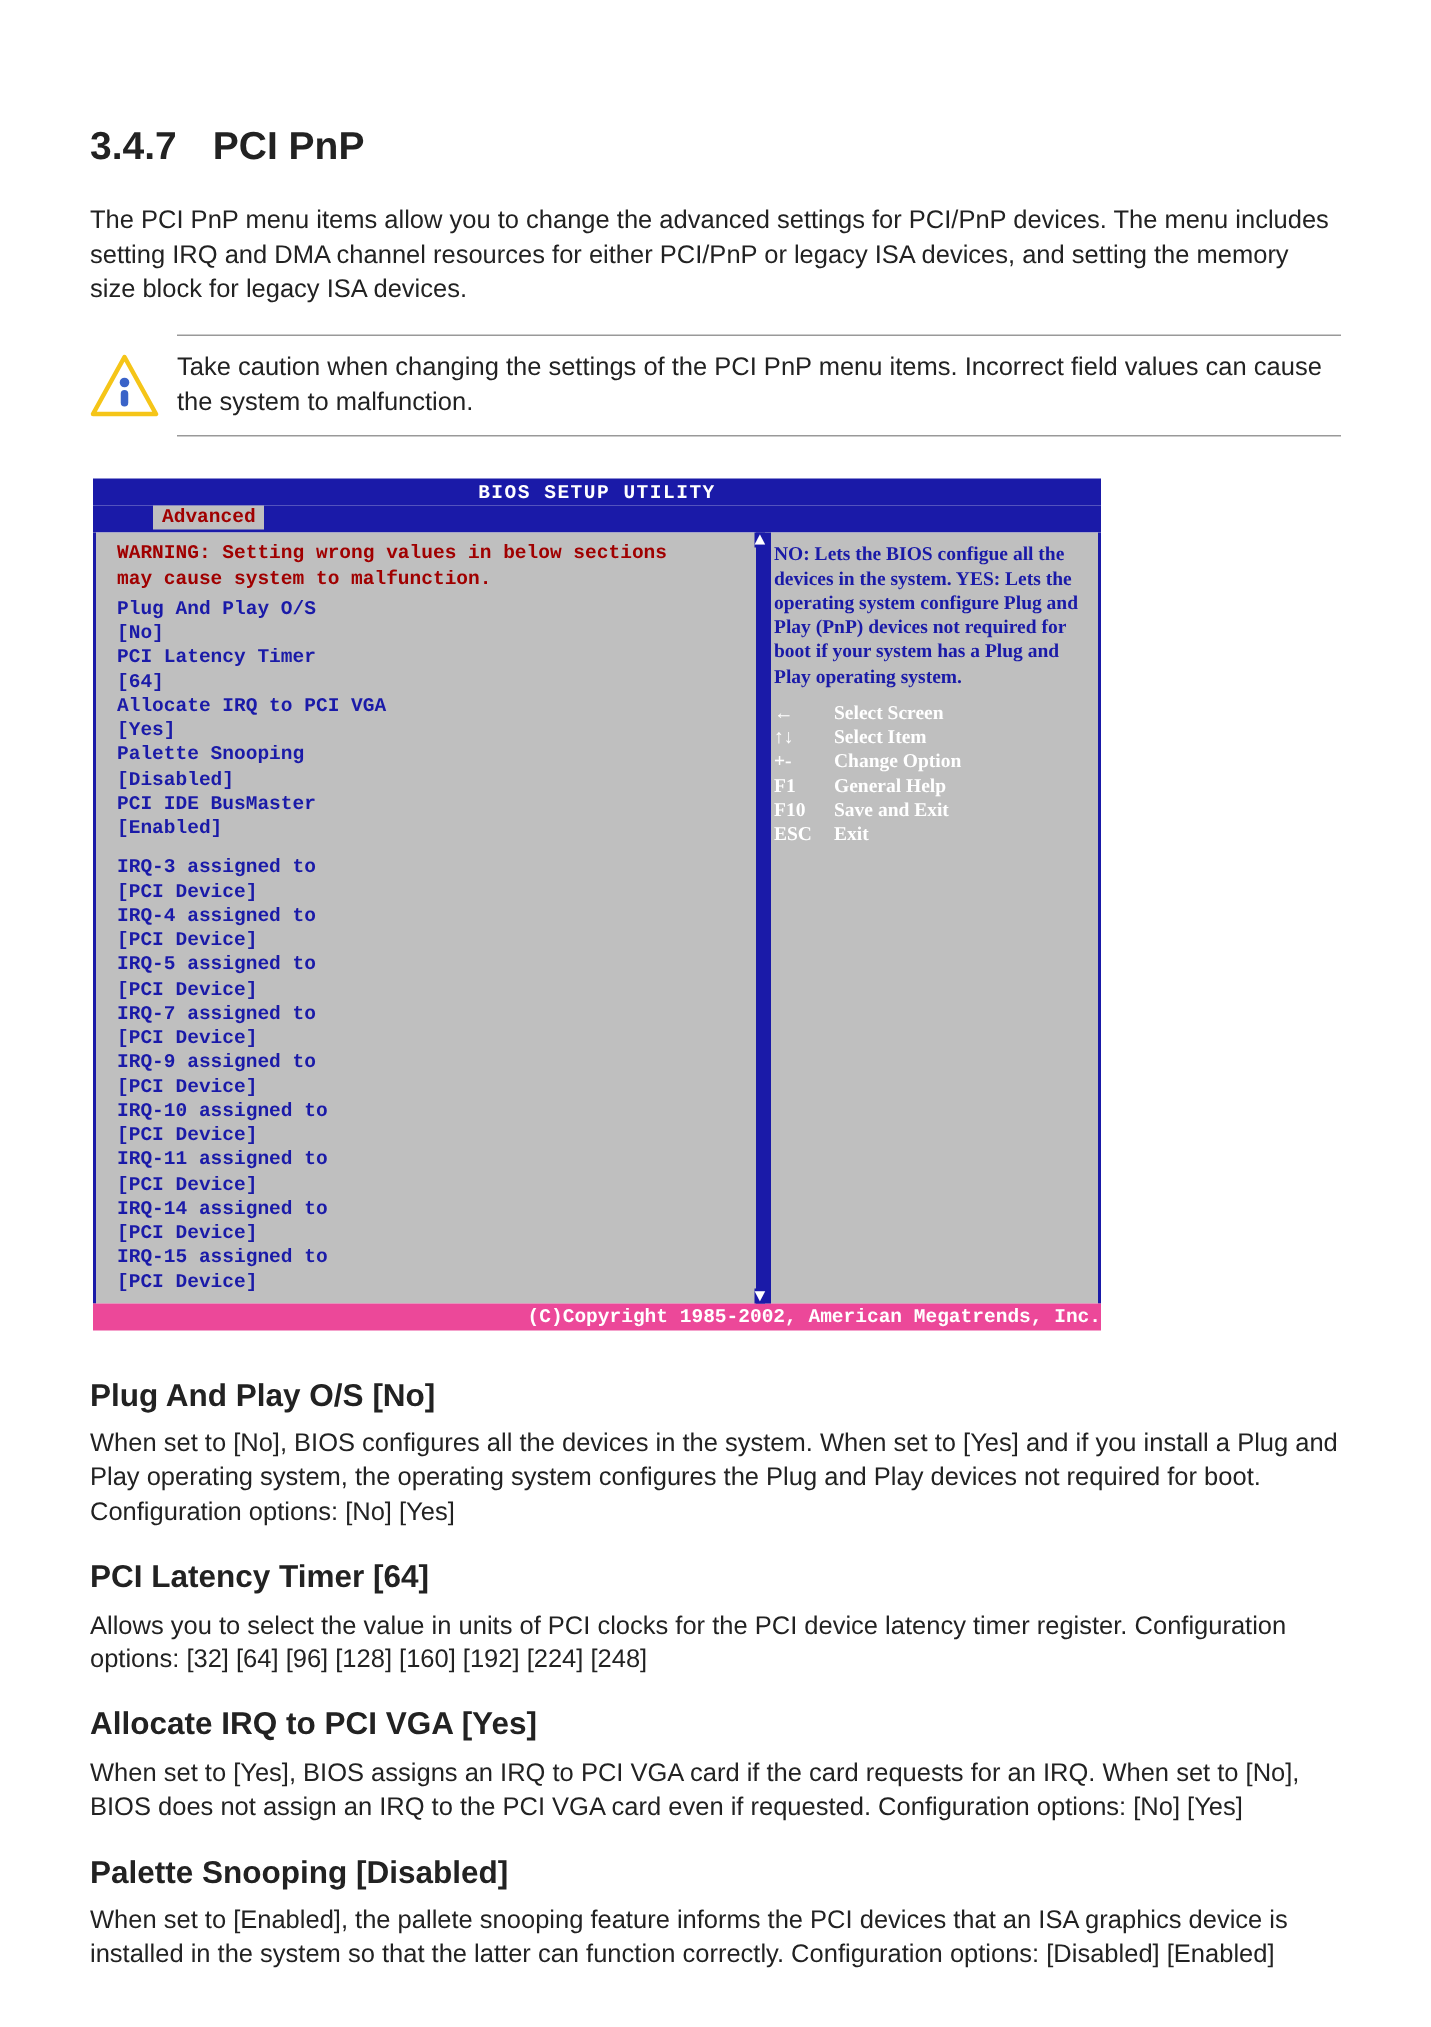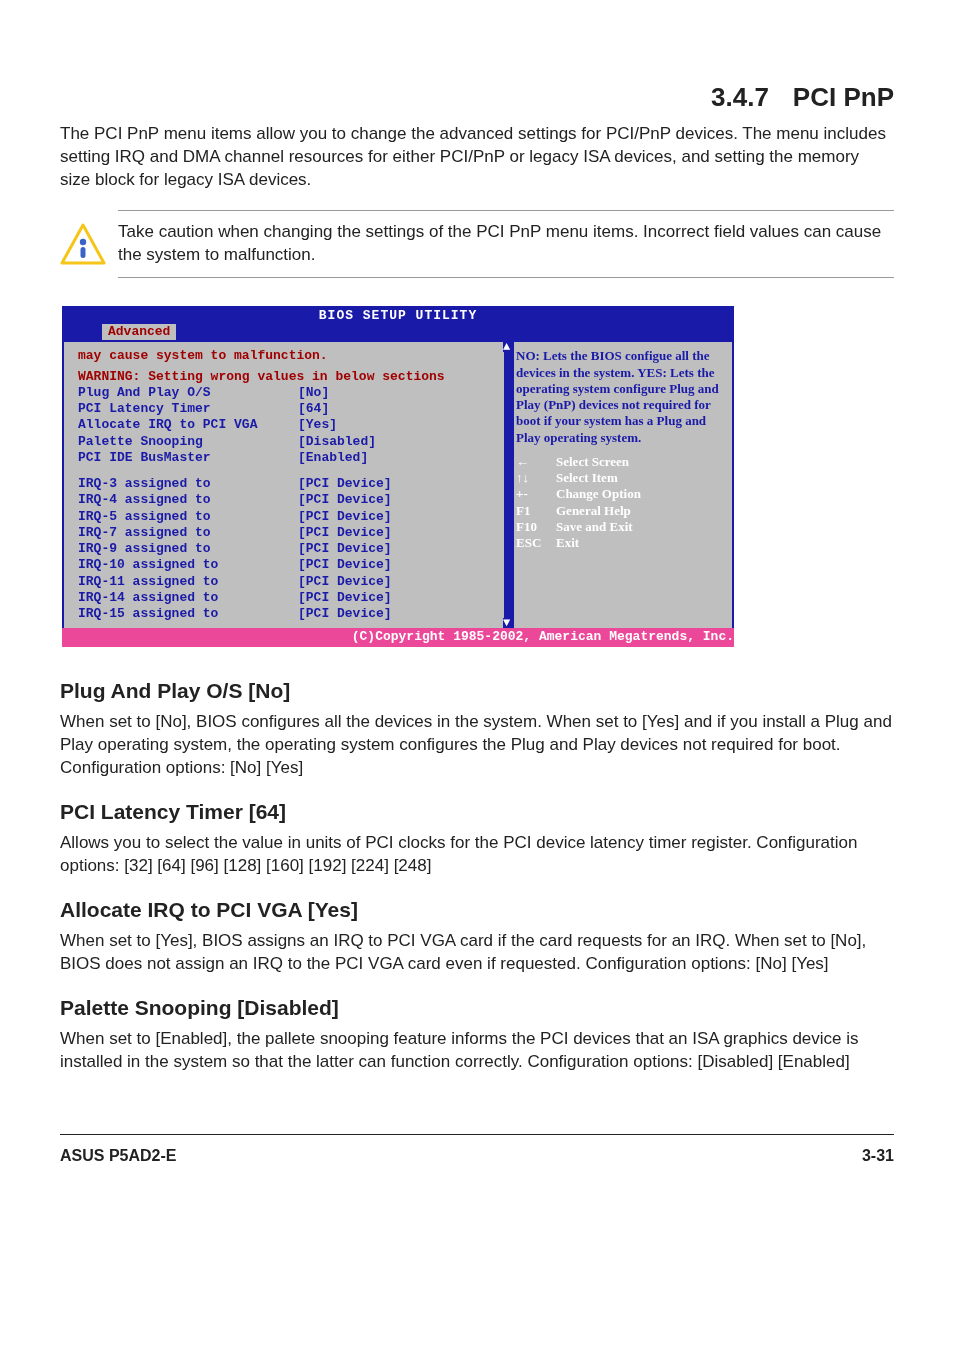--- a/index.html
+++ b/index.html
@@ -8,22 +8,21 @@
     background: #fff;
     color: #222;
     width: 954px;
     padding: 80px 60px 50px 60px;
     font-size: 17px;
     line-height: 1.35;
   }
   h2.section-title {
     font-size: 26px;
     font-weight: bold;
-    margin-bottom: 8px;
-    text-align: right;
+    margin-bottom: 21px;
   }
   .section-num { margin-right: 24px; }
   p.body-para { margin-bottom: 18px; }
   .caution-row {
     display: flex;
     align-items: center;
     gap: 12px;
     margin: 10px 0 28px 0;
   }
   .caution-row .text-col {
@@ -67,21 +66,21 @@
     border-right: 2px solid #1a1aa8;
   }
   .bios-left {
     flex: 1;
     padding: 6px 10px 6px 14px;
     position: relative;
     color: #1a1aa8;
     font-weight: bold;
   }
   .bios-left .warn { color: #a00000; font-weight: bold; }
-  .bios-left .setting-row { display: flex; }
+  .bios-left .setting-row { display: flex; flex-direction: column; }
   .bios-left .setting-row .lbl { width: 220px; }
   .bios-sep {
     width: 10px;
     background: #1a1aa8;
     position: relative;
   }
   .bios-sep .arrow {
     position: absolute;
     left: -1px;
     color: #fff;
@@ -149,22 +148,22 @@
   </div>
 </div>
 
 <div class="bios">
   <div class="bios-titlebar">BIOS SETUP UTILITY</div>
   <div class="bios-tabrow">
     <span class="bios-tab">Advanced</span>
   </div>
   <div class="bios-panes">
     <div class="bios-left">
+      <div class="warn">WARNING: Setting wrong values in below sections</div>
       <div class="warn block">         may cause system to malfunction.</div>
-      <div class="warn">WARNING: Setting wrong values in below sections</div>
 
       <div class="setting-row">
           <span class="lbl">Plug And Play O/S</span>
           <span>[No]</span>
         </div>
       <div class="setting-row">
           <span class="lbl">PCI Latency Timer</span>
           <span>[64]</span>
         </div>
       <div class="setting-row">

